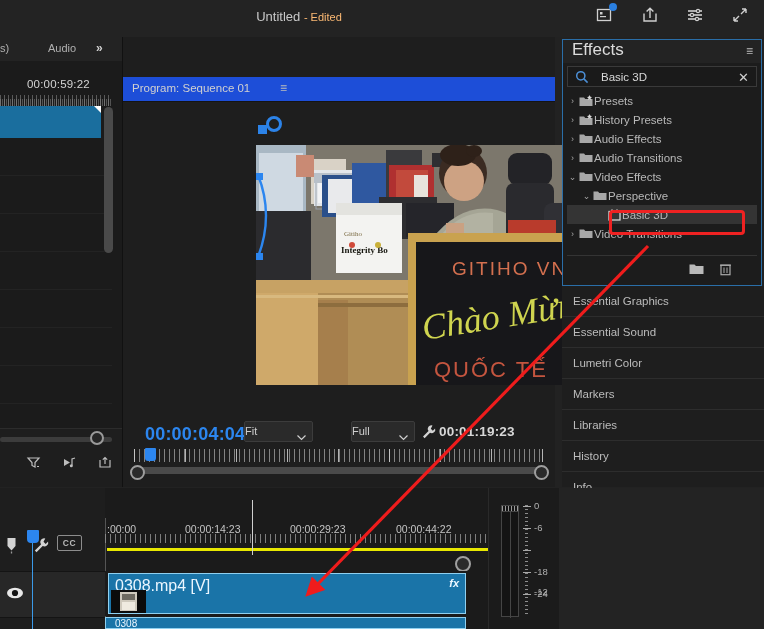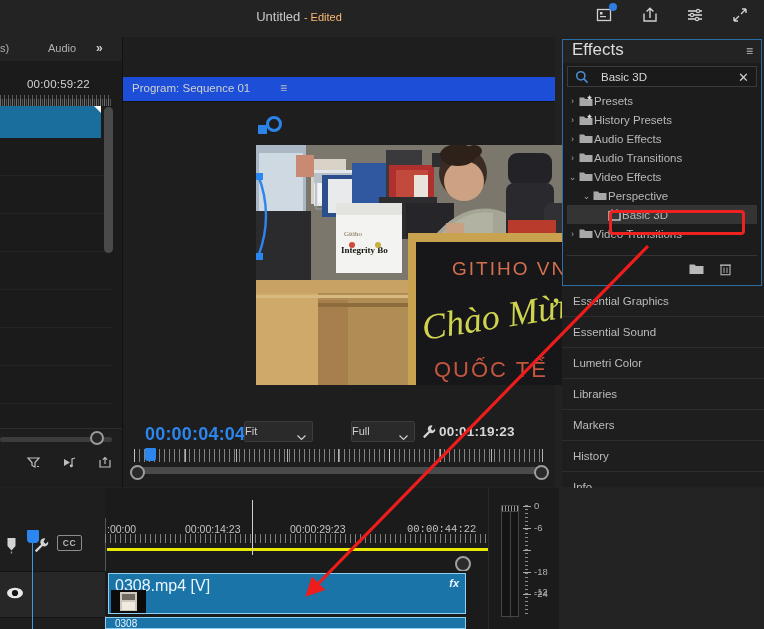--- a/index.html
+++ b/index.html
@@ -493,24 +493,24 @@
       <div class="rtab">
         <span>Essential Graphics</span>
       </div>
       <div class="rtab">
         <span>Essential Sound</span>
       </div>
       <div class="rtab">
         <span>Lumetri Color</span>
       </div>
       <div class="rtab">
+        <span>Markers</span>
+      </div>
+      <div class="rtab">
         <span>Libraries</span>
-      </div>
-      <div class="rtab">
-        <span>Markers</span>
       </div>
       <div class="rtab">
         <span>History</span>
       </div>
       <div class="rtab">
         <span>Info</span>
       </div>
     </div>
 
   <div class="tl">
@@ -537,21 +537,21 @@
             </svg>
         </span>
       </div>
     </div>
 
     <div class="tl-leftedge"></div>
     <div class="tl-ruler" id="tl-ruler">
         <div class="tl-lbl" style="left: 2px;">:00:00</div>
         <div class="tl-lbl" style="left: 80px;">00:00:14:23</div>
         <div class="tl-lbl" style="left: 185px;">00:00:29:23</div>
-        <div class="tl-lbl" style="left: 302px; font-family: Liberation Mono, monospace;">00:00:44:22</div>
+        <div class="tl-lbl" style="left: 291px;">00:00:44:22</div>
         <div class="tl-lbl" style="left: 392px;">00:0</div>
       </div>
     <div class="tl-ticks"></div>
     <div class="tl-yellow"></div>
     <div class="tl-wline"></div>
     <div class="tl-pline"></div>
     <div class="tl-pb"></div>
     <div class="tl-knob"></div>
 
     <div class="tl-clipbox">

